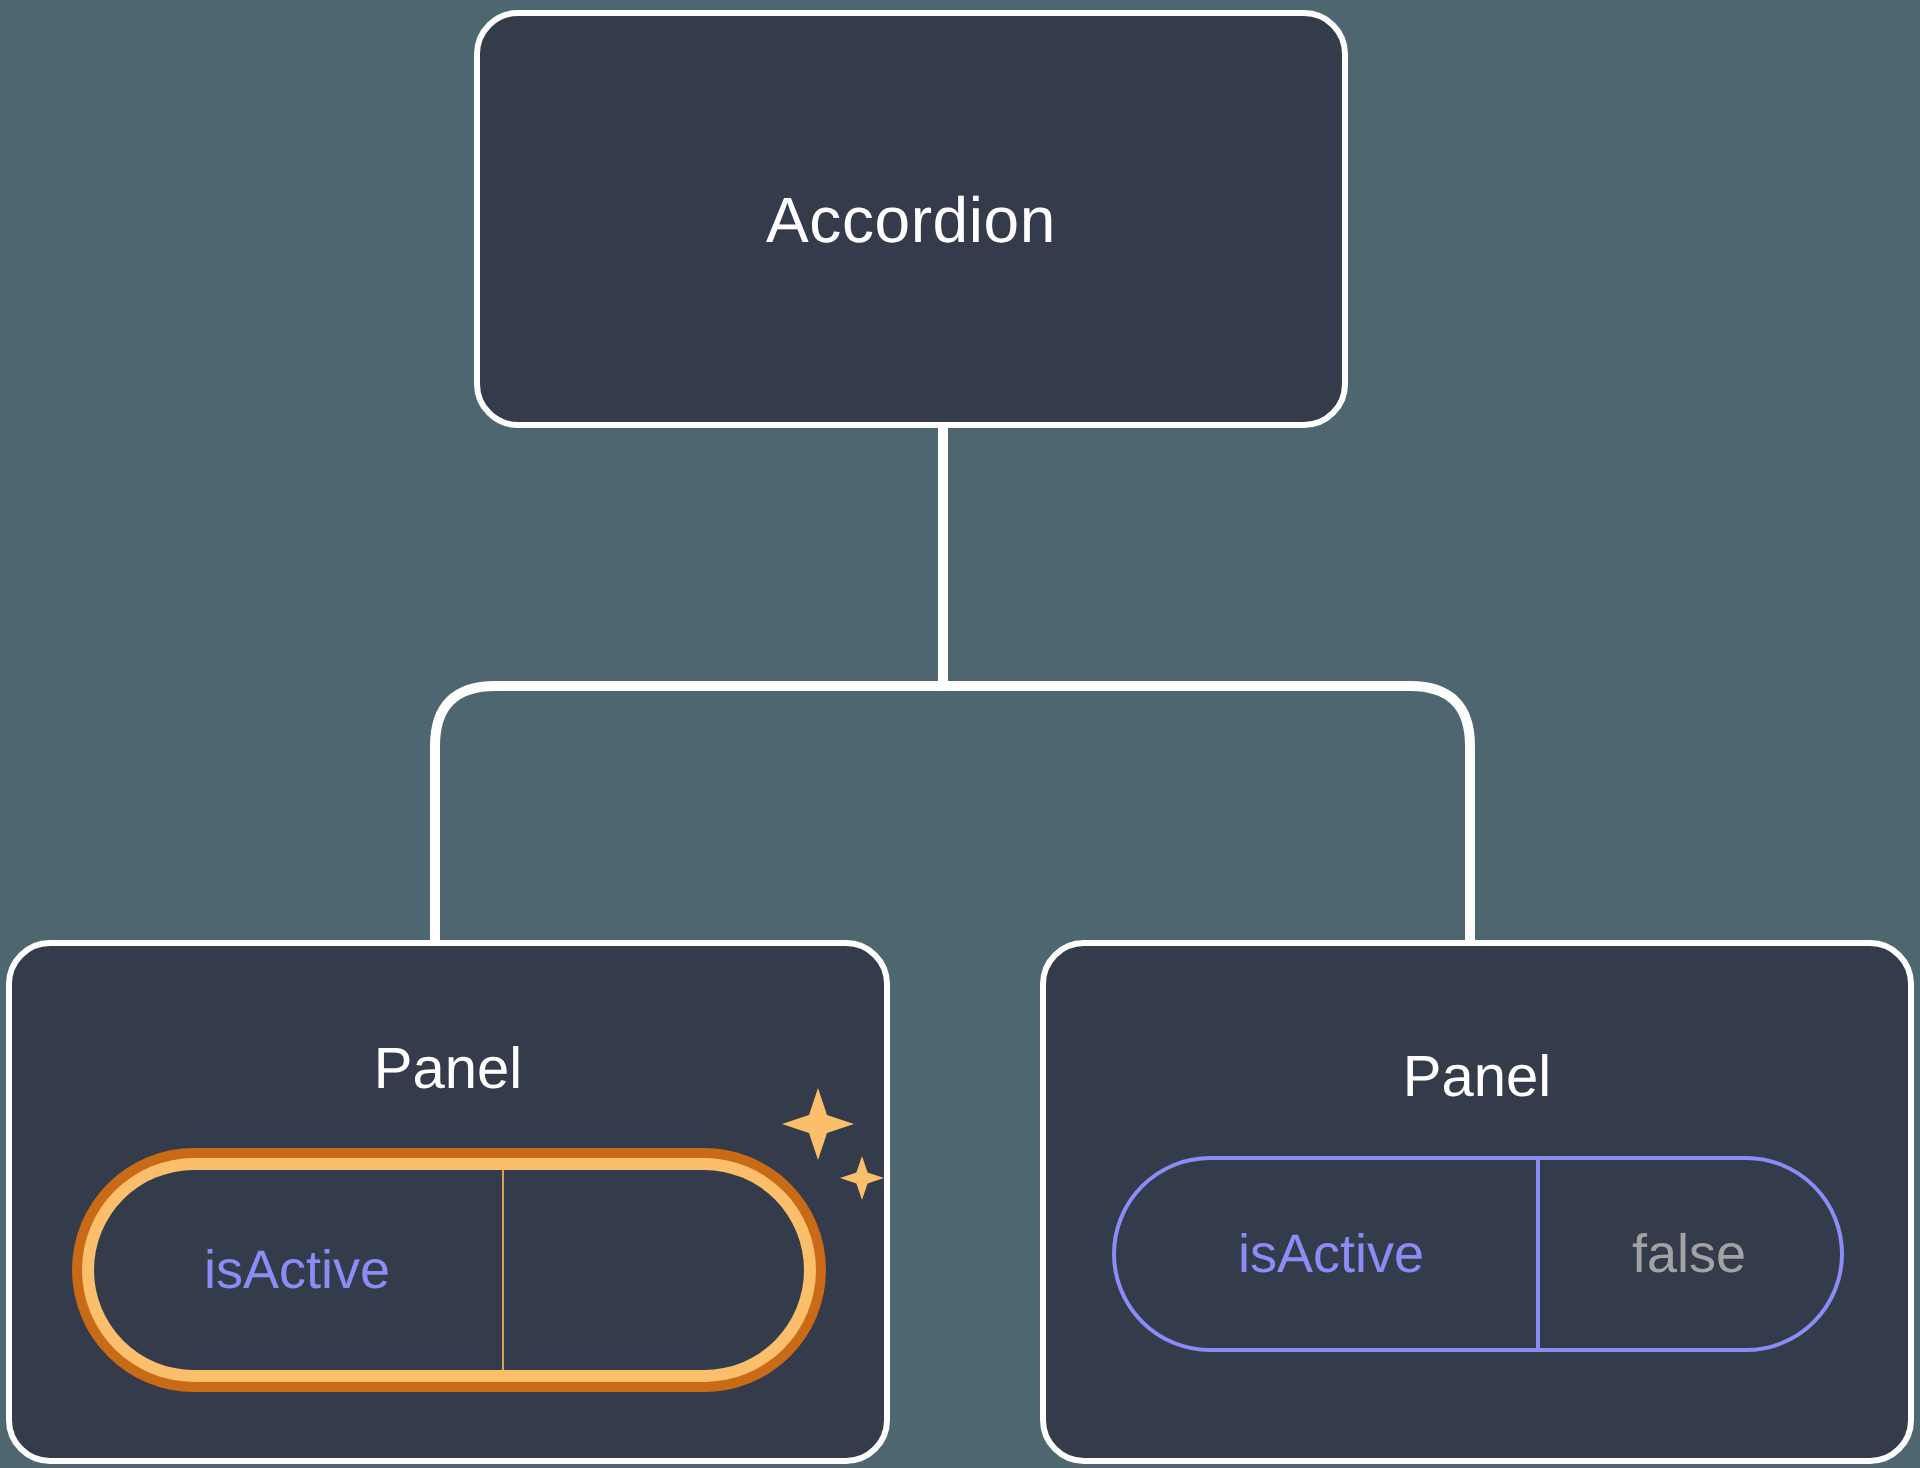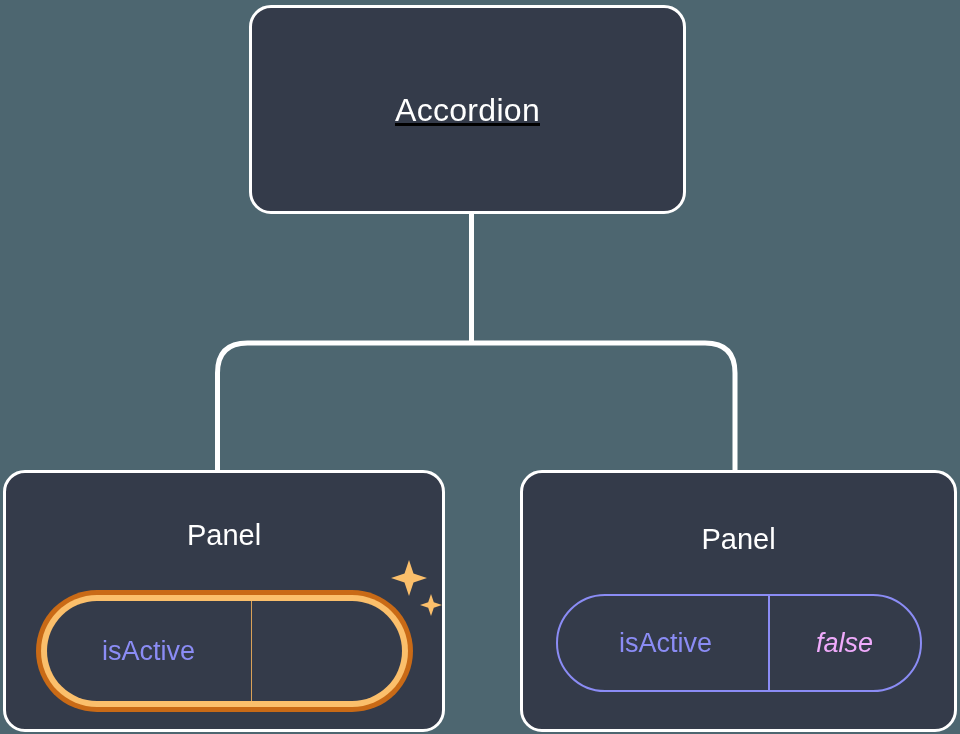--- a/index.html
+++ b/index.html
@@ -33,28 +33,27 @@
 
   
   .node {
     position: absolute;
     background: #343b4a;
     border: 3px solid #ffffff;
     border-radius: 22px;
     box-sizing: border-box;
   }
   .node-root {
-    left: 249px;
+    left: 237px;
     top: 5px;
     width: 437px;
     height: 209px;
     display: flex;
     align-items: center;
     justify-content: center;
-    text-decoration: underline;
   }
   .node-title-root {
     color: #ffffff;
     font-size: 32px;
     letter-spacing: 0.3px;
     line-height: 1;
   }
 
   .node-panel {
     top: 470px;
@@ -78,21 +77,21 @@
     line-height: 1;
     margin-top: 30px;
   }
   .node-panel-right .node-title {
     margin-top: 34px;
   }
 
   
   .pill-wrap {
     position: relative;
-    margin-top: 40px;
+    margin-top: 24px;
   }
   .pill {
     display: flex;
     align-items: stretch;
     border-radius: 999px;
     box-sizing: border-box;
     overflow: hidden;
   }
   .pill-cell {
     display: flex;
@@ -114,22 +113,21 @@
     width: 366px;
   }
   .pill-plain .pill-key {
     width: 212px;
     color: #8b8cf5;
     border-right: 2px solid #8b8cf5;
     padding-left: 6px;
   }
   .pill-plain .pill-val {
     flex: 1;
-    color: #f0abfc;
-    font-style: italic;
+    color: #a3a3a3;
   }
 
   
   .pill-hi-outer {
     border-radius: 999px;
     padding: 5px;
     background: #c96a16;
     width: 377px;
     box-sizing: border-box;
   }

